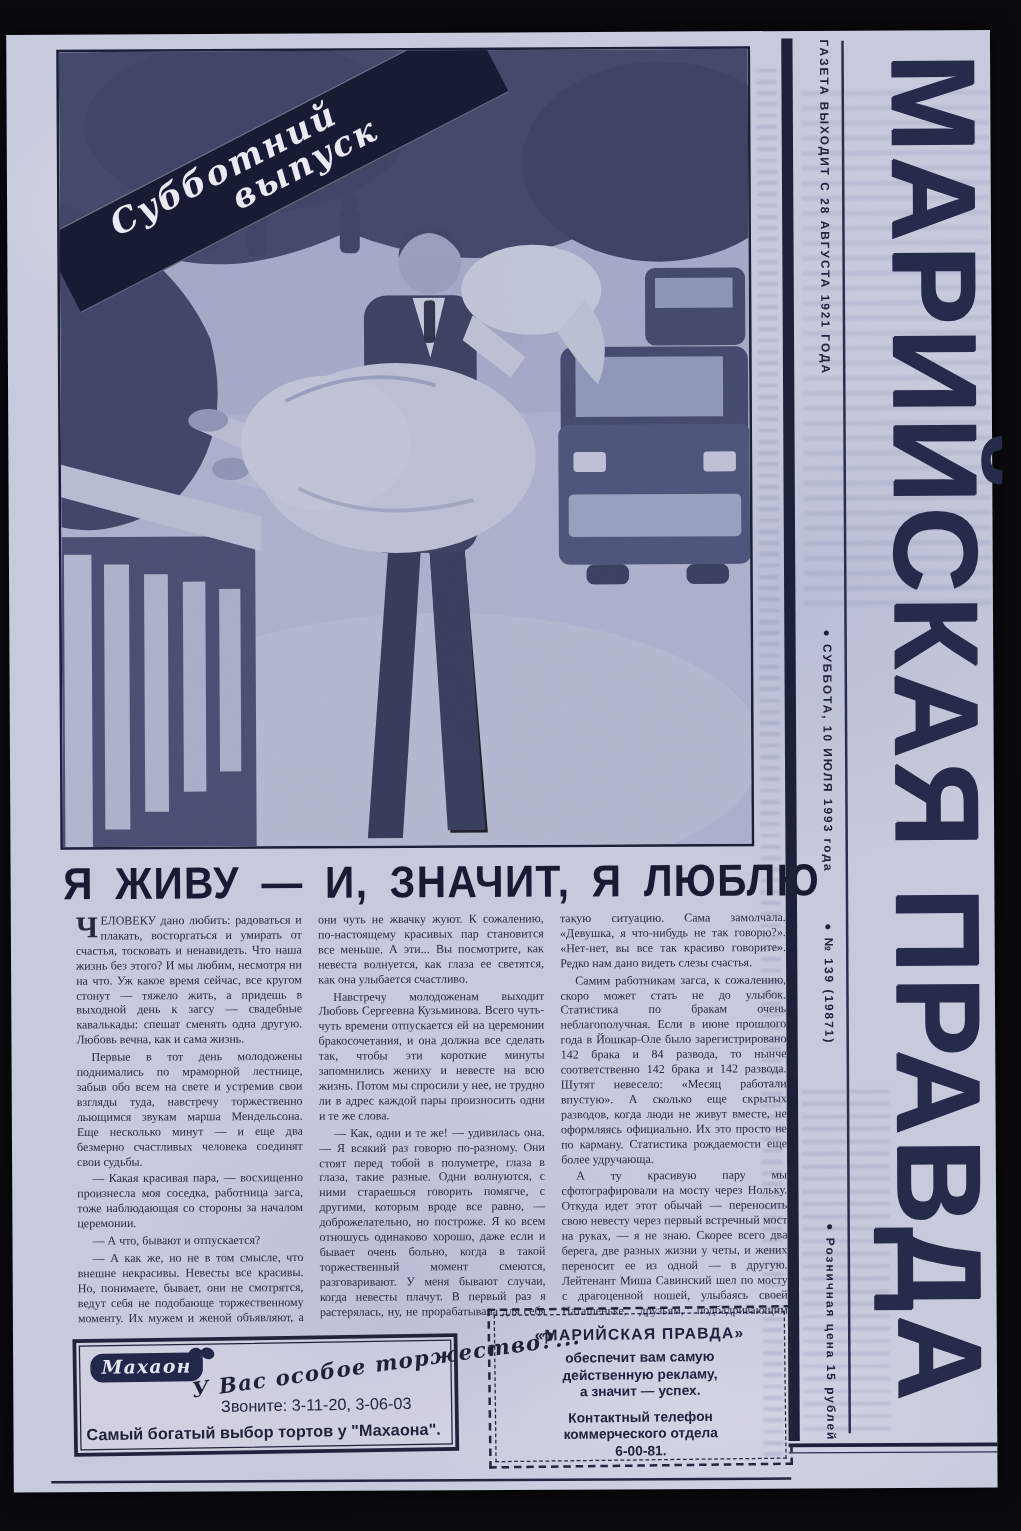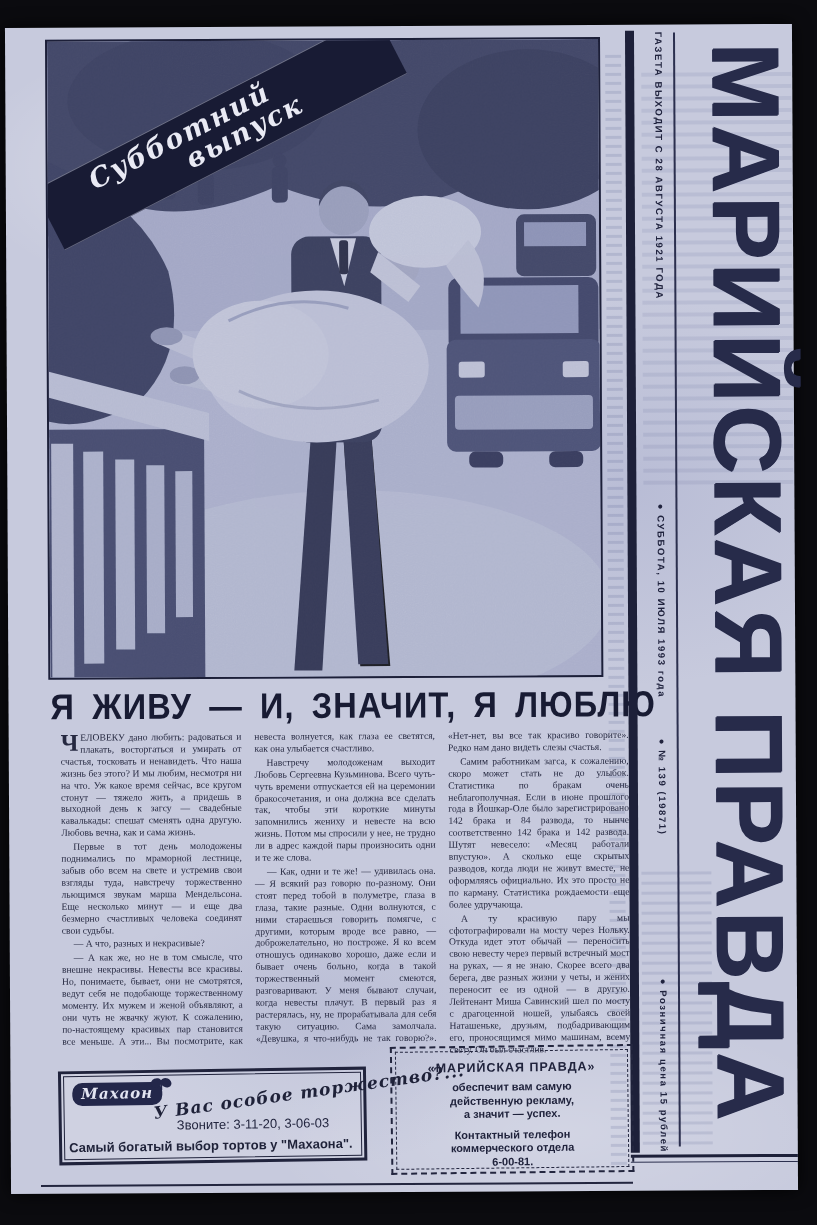--- a/index.html
+++ b/index.html
@@ -202,21 +202,22 @@
       <span class="w1">Субботний</span>
       <span class="w2">выпуск</span>
     </div>
   </div>
 
   <div class="headline">Я ЖИВУ — И, ЗНАЧИТ, Я ЛЮБЛЮ</div>
 
   <div class="article">
     <p class="first"><span class="dropcap">Ч</span><span>ЕЛОВЕКУ дано любить: радоваться и плакать, восторгаться и умирать от счастья, тосковать и ненавидеть. Что наша жизнь без этого? И мы любим, несмотря ни на что. Уж какое время сейчас, все кругом стонут — тяжело жить, а придешь в выходной день к загсу — свадебные кавалькады: спешат сменять одна другую. Любовь вечна, как и сама жизнь.</span></p>
     <p>Первые в тот день молодожены поднимались по мраморной лестнице, забыв обо всем на свете и устремив свои взгляды туда, навстречу торжественно льющимся звукам марша Мендельсона. Еще несколько минут — и еще два безмерно счастливых человека соединят свои судьбы.</p>
-    <p>— А что, разных и некрасивые?</p>
+    <p>— Какая красивая пара, — восхищенно произнесла моя соседка, работница загса, тоже наблюдающая со стороны за началом церемонии.</p>
+    <p>— А что, бывают и отпускается?</p>
     <p>— А как же, но не в том смысле, что внешне некрасивы. Невесты все красивы. Но, понимаете, бывает, они не смотрятся, ведут себя не подобающе торжественному моменту. Их мужем и женой объявляют, а они чуть не жвачку жуют. К сожалению, по-настоящему красивых пар становится все меньше. А эти... Вы посмотрите, как невеста волнуется, как глаза ее светятся, как она улыбается счастливо.</p>
     <p>Навстречу молодоженам выходит Любовь Сергеевна Кузьминова. Всего чуть-чуть времени отпускается ей на церемонии бракосочетания, и она должна все сделать так, чтобы эти короткие минуты запомнились жениху и невесте на всю жизнь. Потом мы спросили у нее, не трудно ли в адрес каждой пары произносить одни и те же слова.</p>
     <p>— Как, одни и те же! — удивилась она. — Я всякий раз говорю по-разному. Они стоят перед тобой в полуметре, глаза в глаза, такие разные. Одни волнуются, с ними стараешься говорить помягче, с другими, которым вроде все равно, — доброжелательно, но построже. Я ко всем отношусь одинаково хорошо, даже если и бывает очень больно, когда в такой торжественный момент смеются, разговаривают. У меня бывают случаи, когда невесты плачут. В первый раз я растерялась, ну, не прорабатывала для себя такую ситуацию. Сама замолчала. «Девушка, я что-нибудь не так говорю?». «Нет-нет, вы все так красиво говорите». Редко нам дано видеть слезы счастья.</p>
     <p>Самим работникам загса, к сожалению, скоро может стать не до улыбок. Статистика по бракам очень неблагополучная. Если в июне прошлого года в Йошкар-Оле было зарегистрировано 142 брака и 84 развода, то нынче соответственно 142 брака и 142 развода. Шутят невесело: «Месяц работали впустую». А сколько еще скрытых разводов, когда люди не живут вместе, не оформляясь официально. Их это просто не по карману. Статистика рождаемости еще более удручающа.</p>
     <p>А ту красивую пару мы сфотографировали на мосту через Нольку. Откуда идет этот обычай — переносить свою невесту через первый встречный мост на руках, — я не знаю. Скорее всего два берега, две разных жизни у четы, и жених переносит ее из одной — в другую. Лейтенант Миша Савинский шел по мосту с драгоценной ношей, улыбаясь своей Наташеньке, друзьям, подбадривающим его, проносящимся мимо машинам, всему свету. Он был счастлив.</p>
 
   </div>
 
   <div class="bar-thick"></div>
   <div class="rule-thin-v"></div>

